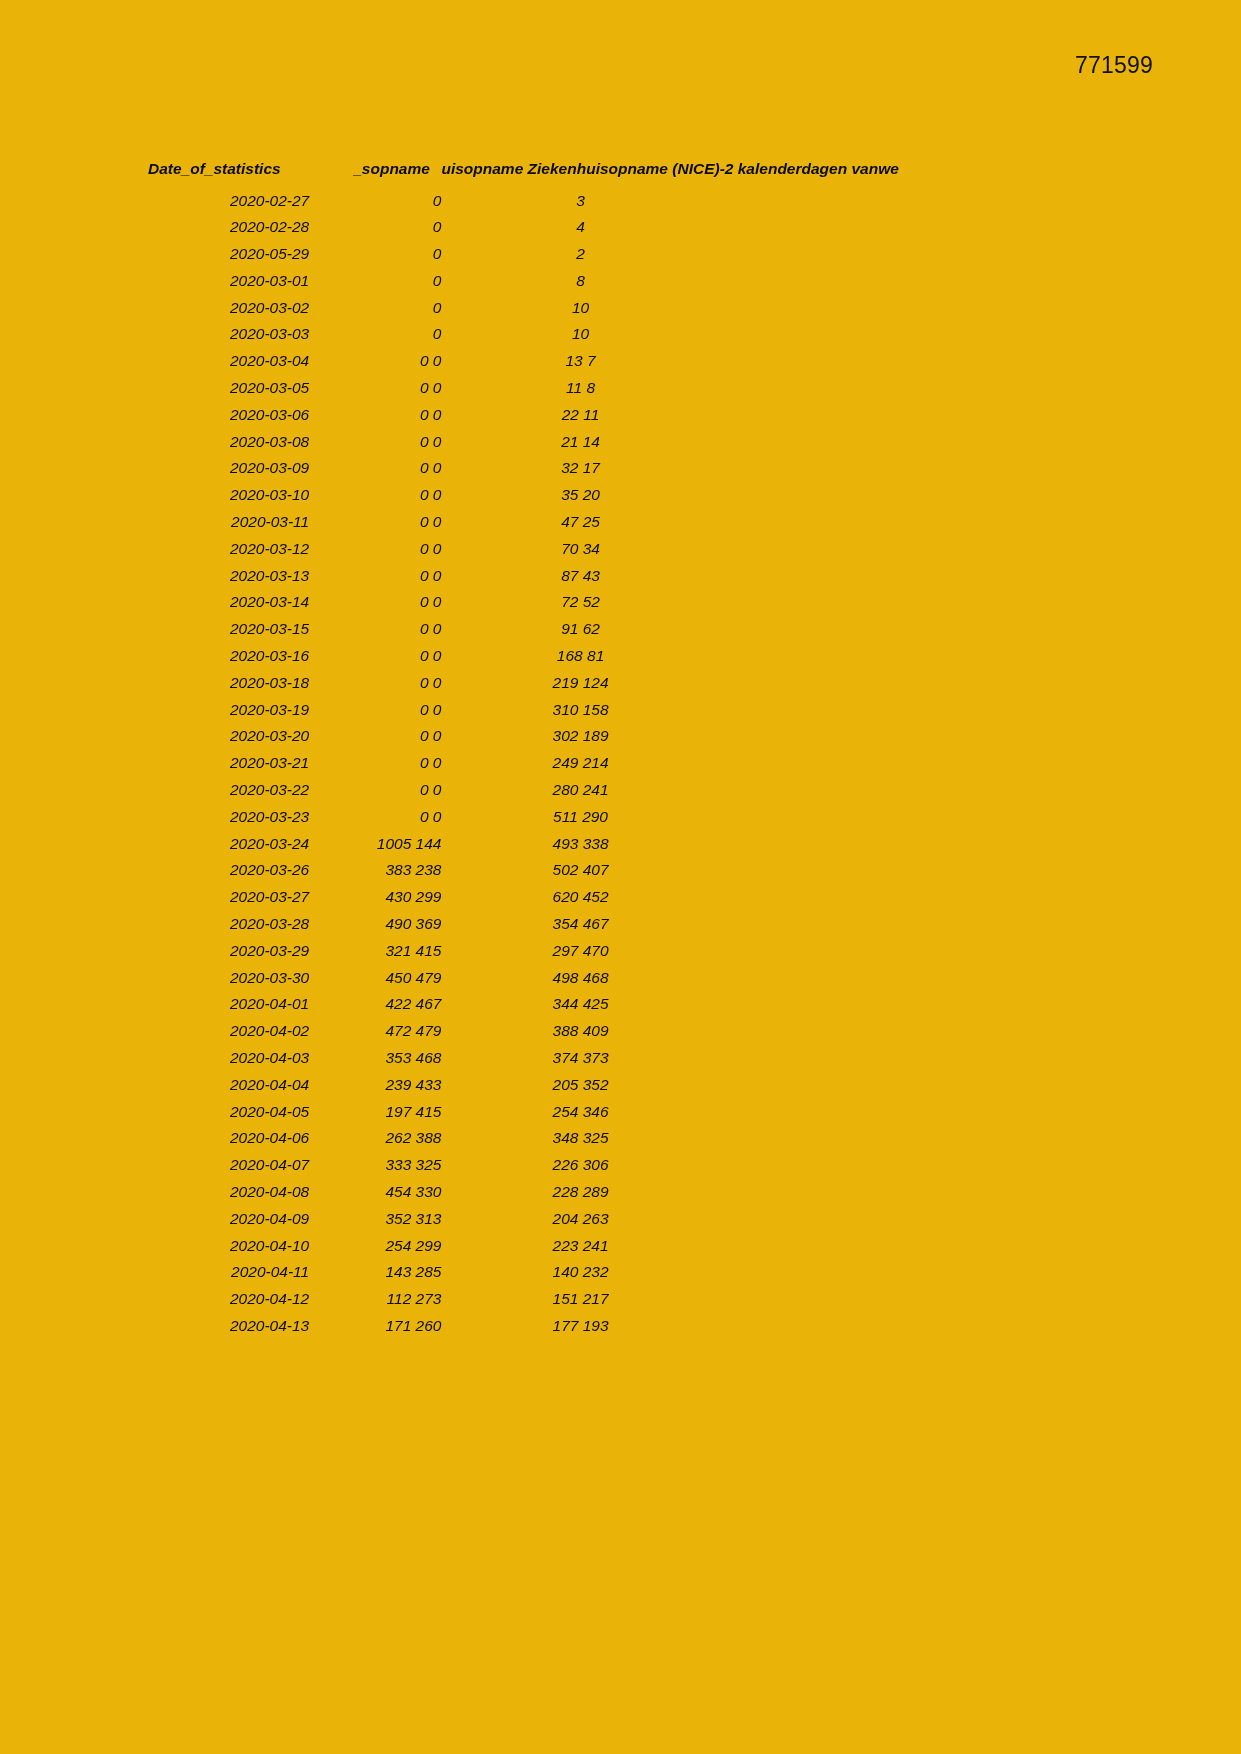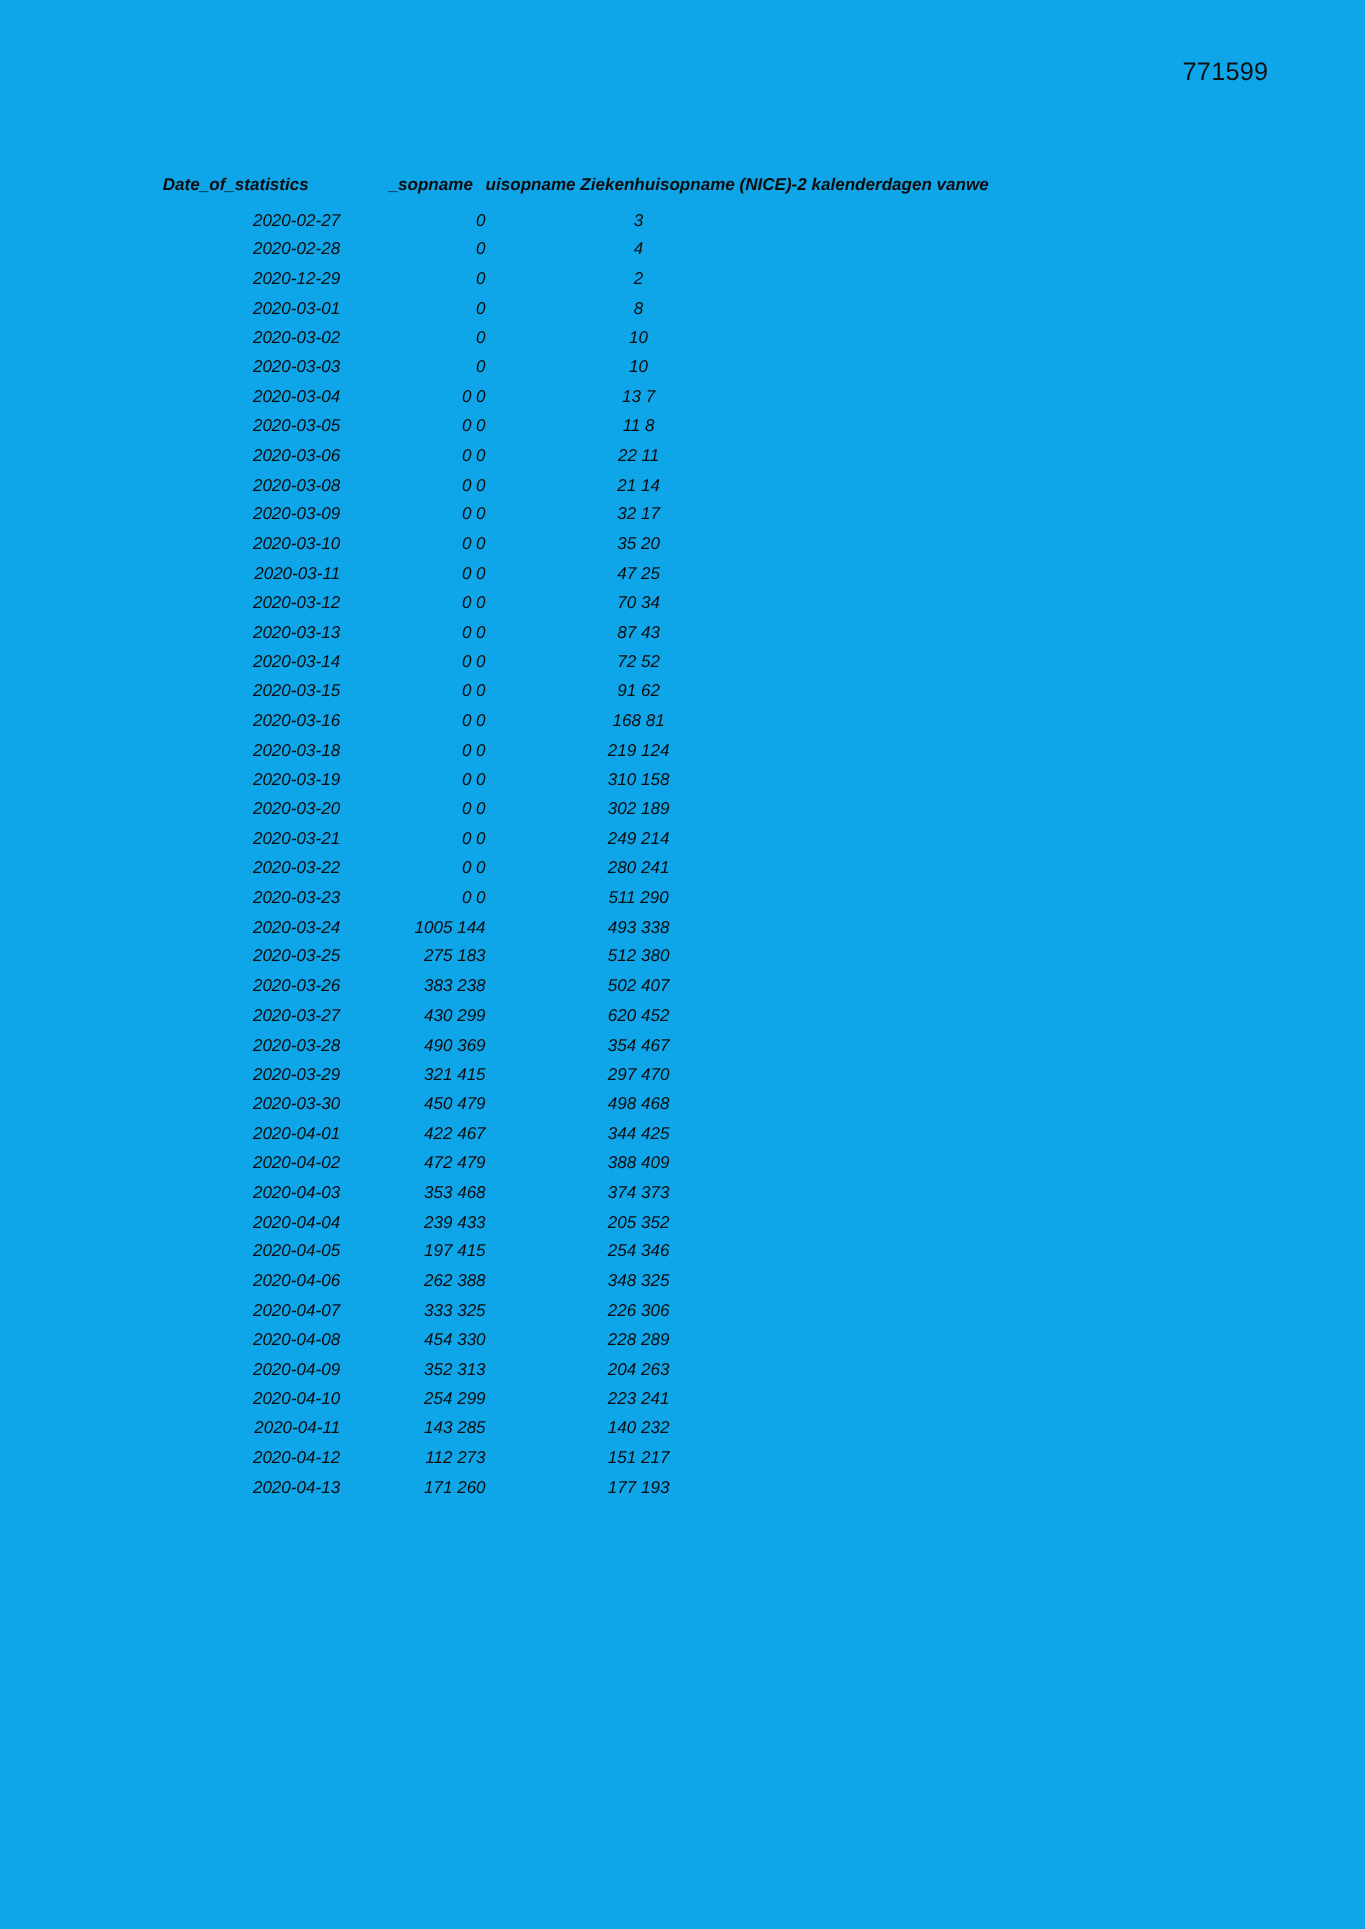--- a/index.html
+++ b/index.html
@@ -11,21 +11,21 @@
     width: 1241px;
     height: 1754px;
     position: relative;
     font-family: "Liberation Sans", sans-serif;
     color: #000000;
     -webkit-font-smoothing: antialiased;
   }
   .page {
     position: absolute;
     inset: 0;
-    background: #0ea5e9;
+    background: #eab308;
   }
   .page-number {
     position: absolute;
     top: 52px;
     right: 88px;
     font-size: 23px;
     letter-spacing: 0.2px;
     color: #111;
   }
   .table-wrap {
@@ -131,21 +131,21 @@
             <td class="c2">3</td>
             <td class="c3"></td>
           </tr>
           <tr>
             <td class="c0">2020-02-28</td>
             <td class="c1">0</td>
             <td class="c2">4</td>
             <td class="c3"></td>
           </tr>
           <tr>
-            <td class="c0">2020-12-29</td>
+            <td class="c0">2020-05-29</td>
             <td class="c1">0</td>
             <td class="c2">2</td>
             <td class="c3"></td>
           </tr>
           <tr>
             <td class="c0">2020-03-01</td>
             <td class="c1">0</td>
             <td class="c2">8</td>
             <td class="c3"></td>
           </tr>
@@ -269,26 +269,20 @@
             <td class="c2">511 290</td>
             <td class="c3"></td>
           </tr>
           <tr>
             <td class="c0">2020-03-24</td>
             <td class="c1">1005 144</td>
             <td class="c2">493 338</td>
             <td class="c3"></td>
           </tr>
           <tr>
-            <td class="c0">2020-03-25</td>
-            <td class="c1">275 183</td>
-            <td class="c2">512 380</td>
-            <td class="c3"></td>
-          </tr>
-          <tr>
             <td class="c0">2020-03-26</td>
             <td class="c1">383 238</td>
             <td class="c2">502 407</td>
             <td class="c3"></td>
           </tr>
           <tr>
             <td class="c0">2020-03-27</td>
             <td class="c1">430 299</td>
             <td class="c2">620 452</td>
             <td class="c3"></td>

